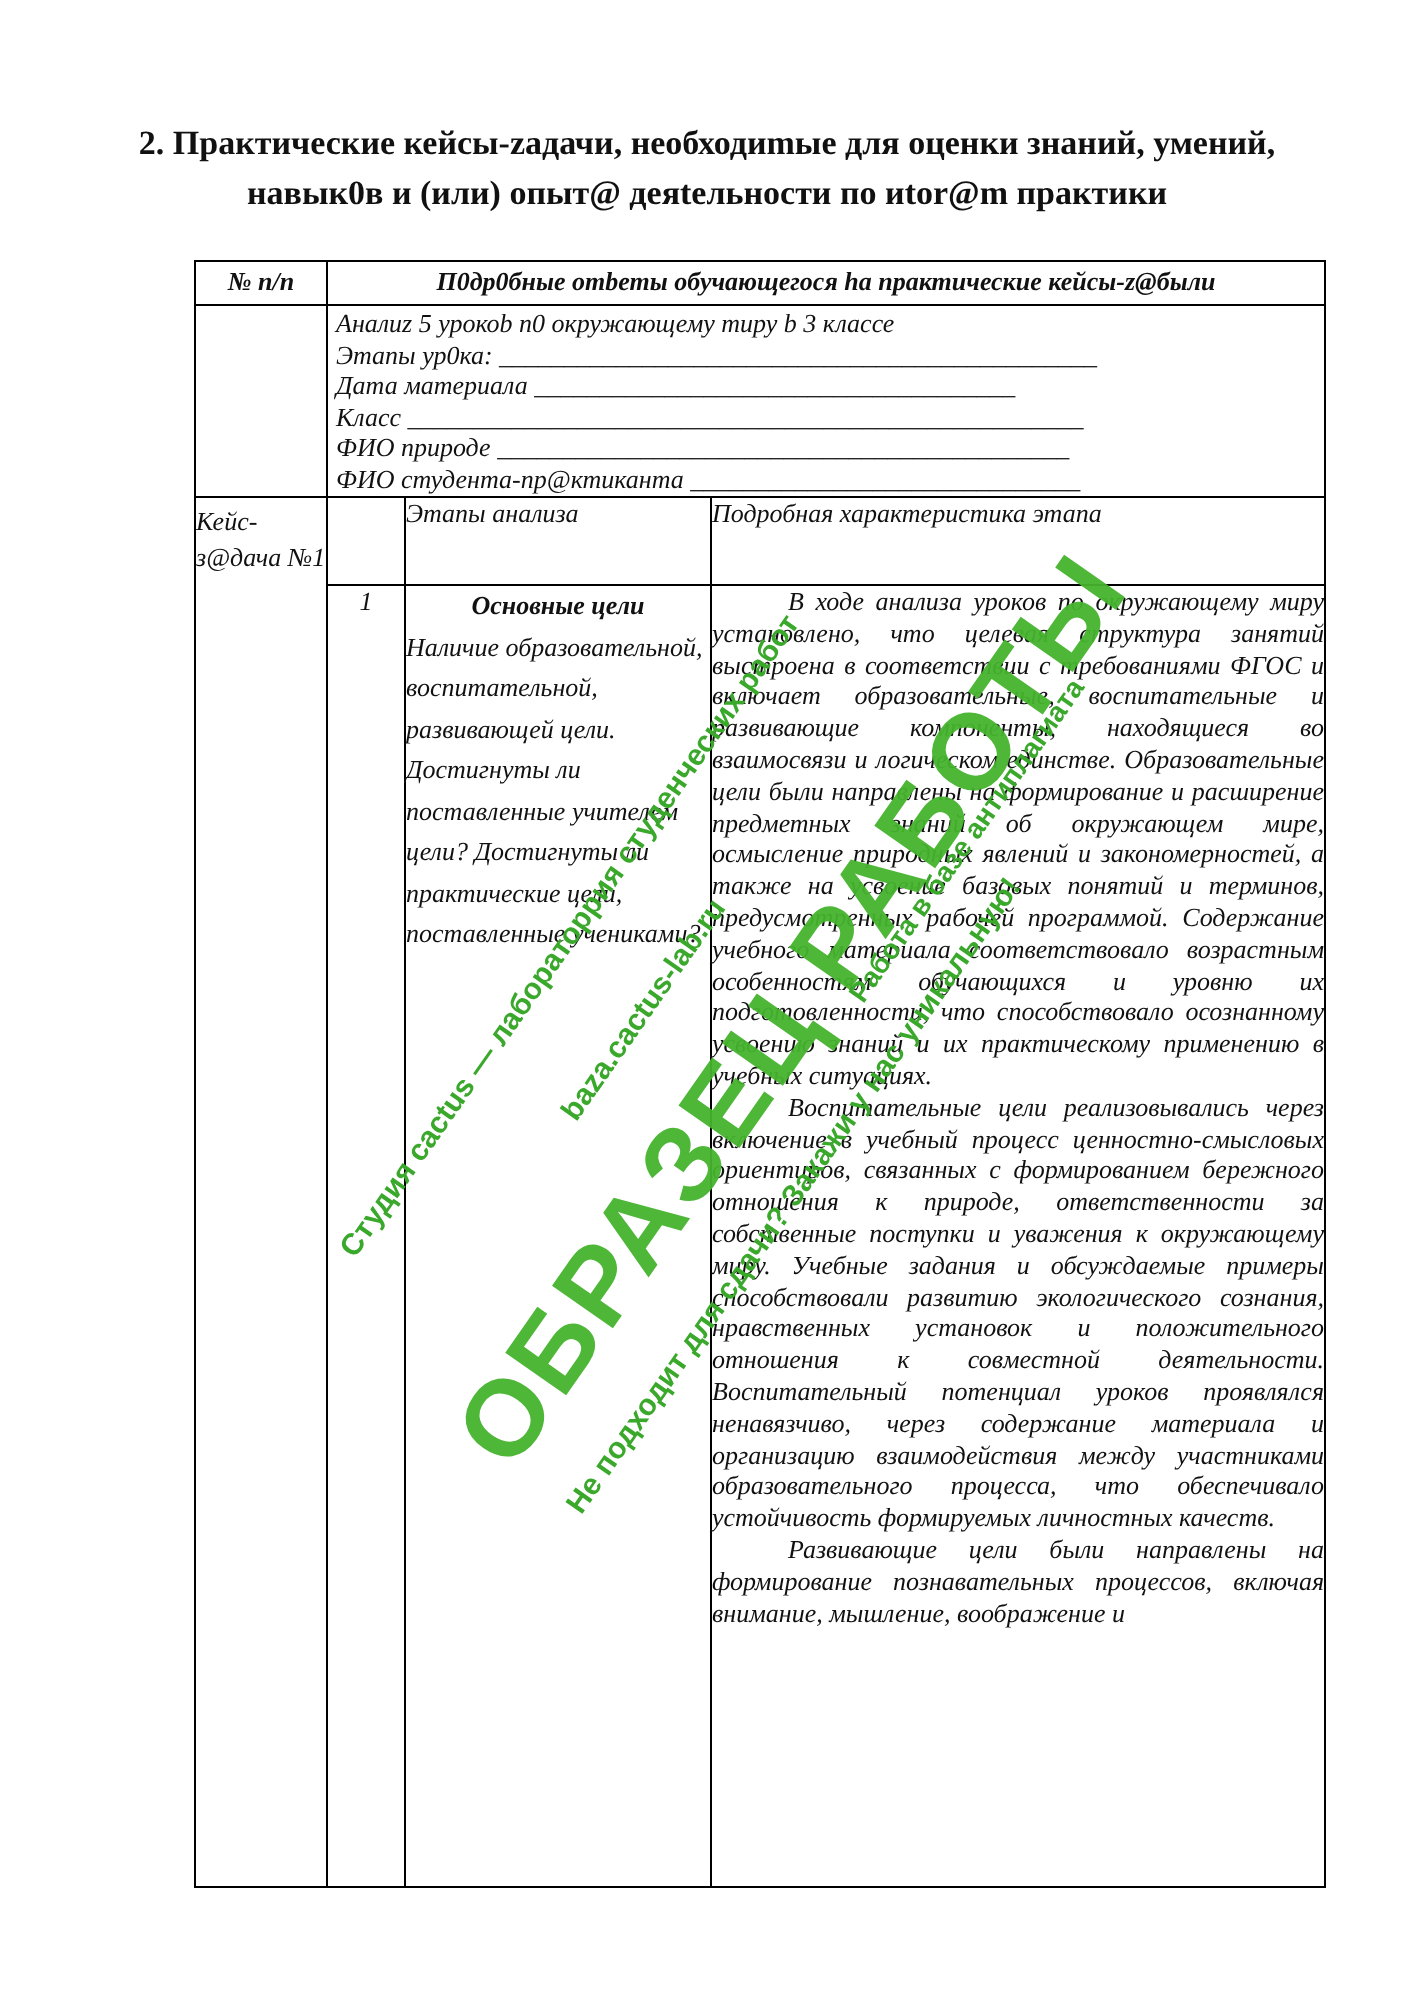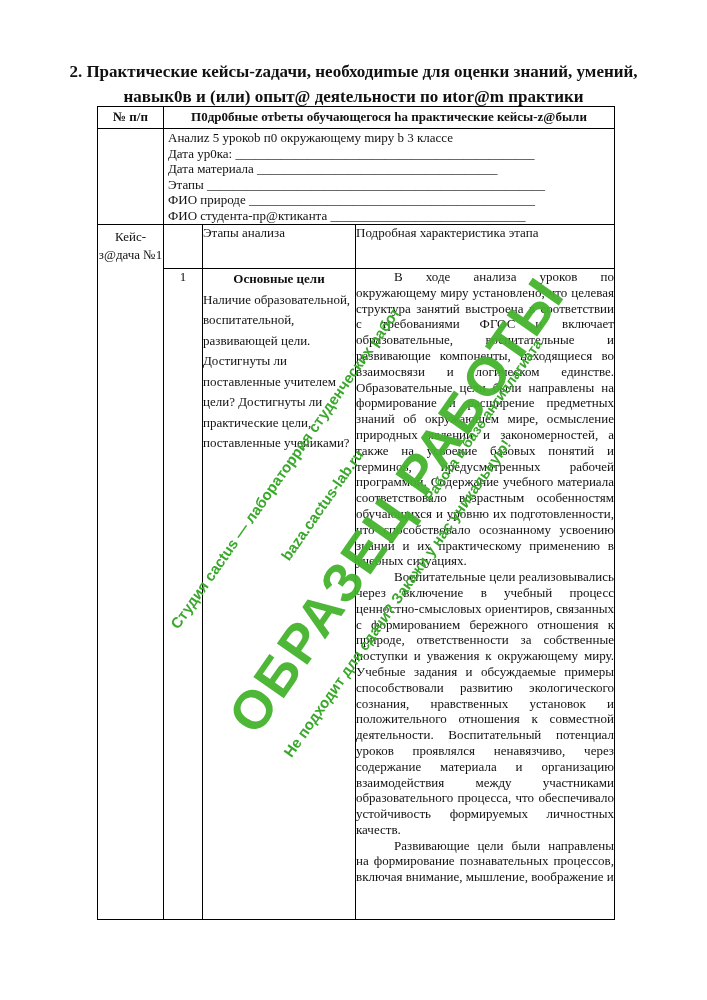--- a/index.html
+++ b/index.html
@@ -15,25 +15,26 @@
     width:600px;
     margin:0 auto;
     padding-top:60px;
     font-size:17px;
     font-weight:bold;
     text-align:center;
     line-height:1.45;
   }
   table.outer{
     position:absolute;
-    left:97px; top:106px;
-    width:518px;
+    left:97px; top:130px;
+    width:566px;
     border-collapse:collapse;
     table-layout:fixed;
     font-size:13px;
+    font-style:italic;
   }
   table.outer td{
     border:1.5px solid #000;
     vertical-align:top;
     padding:0;
   }
   .col-num{width:65px;}
   .hdr-cell{
     text-align:center;
     font-weight:bold;
@@ -42,21 +43,20 @@
     line-height:1.1;
   }
   .intro-cell{
     height:94px;
     padding:1px 4px 0 4px !important;
     line-height:15.6px;
     white-space:nowrap;
     overflow:hidden;
   }
   .case-cell{
-    text-align:center;
     padding-top:3px !important;
     line-height:1.4;
     word-wrap:break-word;
   }
   .nested-wrap{padding:0 !important;}
   table.inner{
     border-collapse:collapse;
     width:100%;
     table-layout:fixed;
     font-size:13px;
@@ -122,23 +122,23 @@
 <table class="outer">
   <tbody>
       <tr>
     <td class="col-num hdr-cell">№ п/п</td>
     <td class="hdr-cell">П0др0бные отbеты обучающегося hа практические кейсы-z@были</td>
   </tr>
   <tr>
     <td></td>
     <td class="intro-cell">
       <div>Аналиz 5 урокоb п0 окружающему mиру b 3 классе</div>
-      <div>Дата ур0ка: ______________________________________________</div>
+      <div>Этапы ур0ка: ______________________________________________</div>
       <div>Дата материала _____________________________________</div>
-      <div>Этапы ____________________________________________________</div>
+      <div>Класс ____________________________________________________</div>
       <div>ФИО природе ____________________________________________</div>
       <div>ФИО студента-пр@ктиканта ______________________________</div>
     </td>
   </tr>
   <tr>
     <td class="case-cell">Кейс-з@дача №1</td>
     <td class="nested-wrap">
       <table class="inner">
         <tbody>
               <tr>

